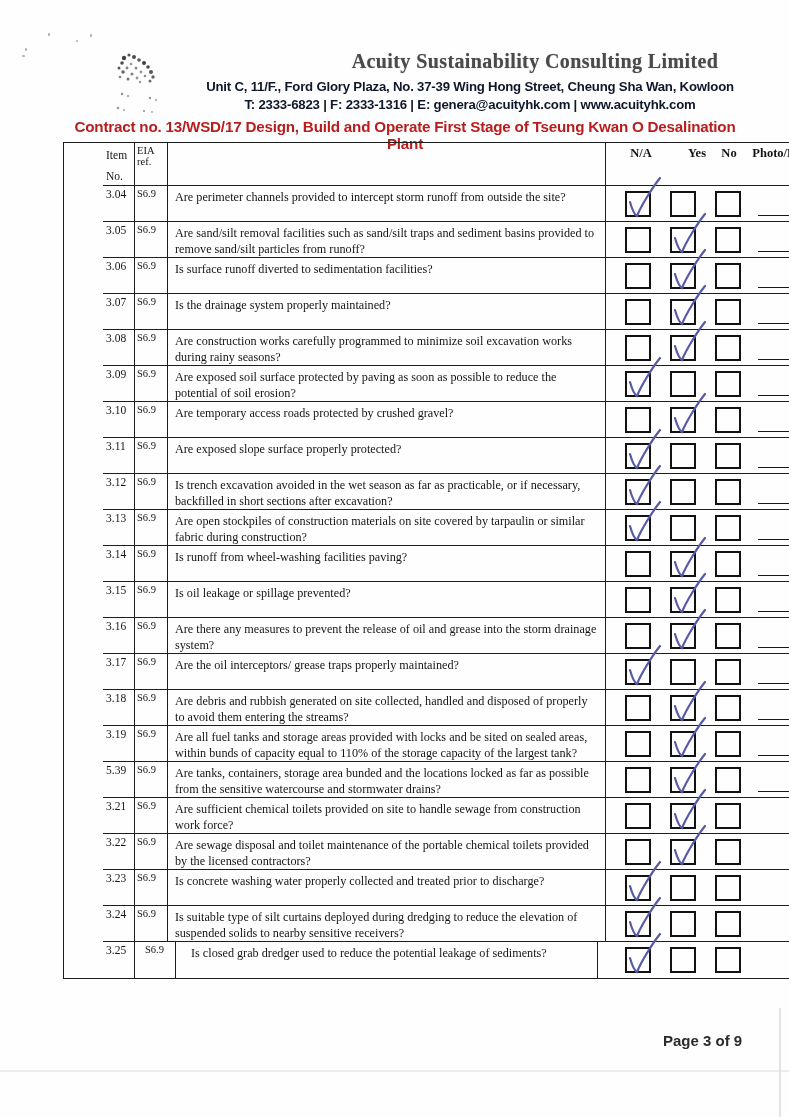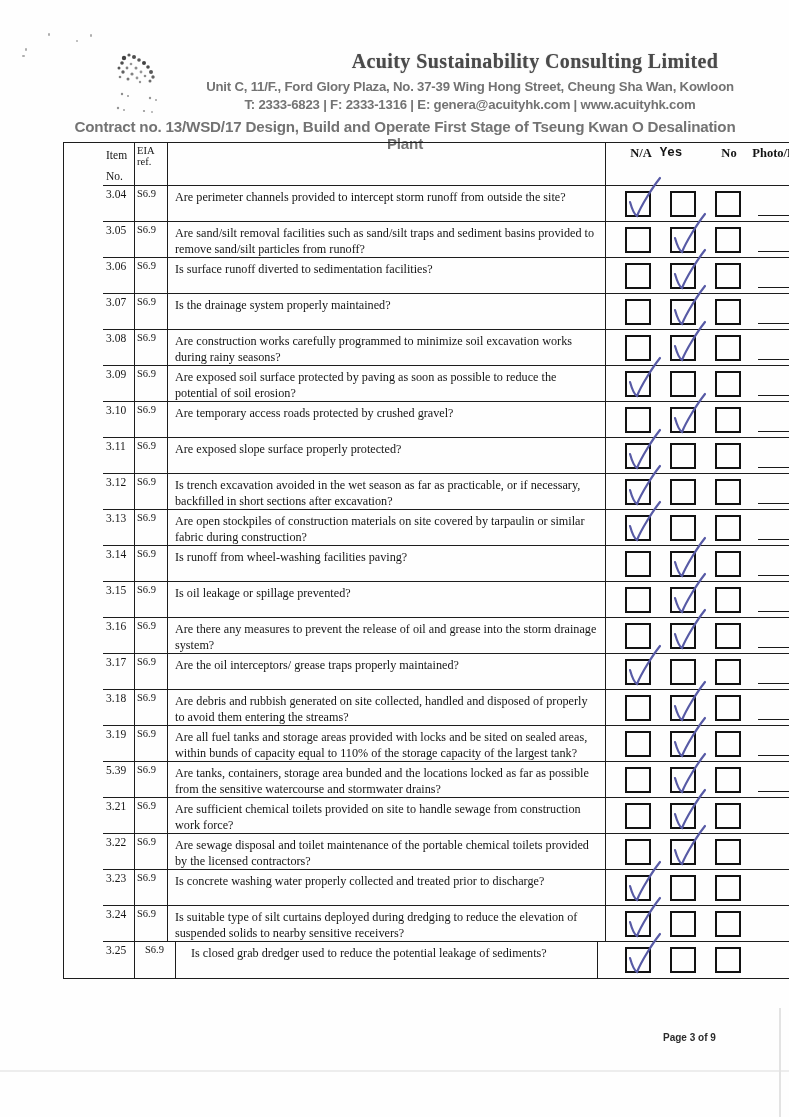--- a/index.html
+++ b/index.html
@@ -27,29 +27,29 @@
     text-align:center;
     font-family:"Liberation Serif", serif;
     font-weight:bold;font-size:20px;letter-spacing:.4px;
     color:var(--hdr);
     text-shadow:0 0 1px rgba(90,90,90,.55);
   }
   .company-address,.company-contacts{
     position:absolute;left:150px;width:640px;text-align:center;
     font-family:"Liberation Sans", sans-serif;
     font-weight:bold;font-size:13.2px;letter-spacing:-.2px;
-    color:#737373;
+    color:#0f172a;
   }
   .company-address{top:79px;}
   .company-contacts{top:97px;}
   .contract-title{
     position:absolute;left:55px;top:118px;width:700px;text-align:center;
     font-family:"Liberation Sans", sans-serif;
     font-weight:bold;font-size:15.2px;letter-spacing:-.2px;
-    color:#737373;
+    color:#b91c1c;
   }
   
   .checklist{
     position:absolute;left:63px;top:142px;width:784px;
     border:1.7px solid var(--ink);
     box-sizing:border-box;
     background:transparent;
     padding-left:39px;
   }
   .h-row,.t-row{display:flex;box-sizing:border-box;}
@@ -57,40 +57,40 @@
   .t-row{height:36px;border-bottom:1.5px solid var(--ink);overflow:visible;}
   .t-row:last-child{border-bottom:none;gap:8px;}
   .c-item,.c-eia,.c-q,.c-ans{box-sizing:border-box;}
   .c-item{width:32px;border-right:1.4px solid var(--ink);font-size:11.5px;padding:2px 0 0 3px;}
   .c-eia{width:33px;border-right:1.4px solid var(--ink);font-size:10.5px;padding:2px 0 0 2px;}
   .c-q{flex:1;border-right:1.6px solid var(--ink);font-size:12.2px;line-height:1.33;padding:3px 8px 0 7px;}
   .c-ans{width:240px;position:relative;}
   .h-item{line-height:1.85;}
   .h-label{position:absolute;top:3px;font-size:12.5px;font-weight:bold;text-align:center;}
   .h-na{left:18px;width:34px;}
-  .h-yes{left:48px;width:34px;font-family:Liberation Mono, monospace;}
+  .h-yes{left:74px;width:34px;}
   .h-no{left:108px;width:30px;}
   .h-photo{left:138px;width:100px;}
   
   .box{
     position:absolute;top:5px;width:22px;height:22px;
     border:2.6px solid #121212;background:transparent;
   }
   .box.na{left:19px;}
   .box.yes{left:64px;}
   .box.no{left:109px;}
   .tick{position:absolute;left:-5px;top:-17px;width:40px;height:46px;overflow:visible;display:none;pointer-events:none;}
   .box.checked .tick{display:block;}
   .tick path{fill:none;stroke:var(--tick);stroke-width:2.2;stroke-linecap:round;}
   .remark-line{position:absolute;left:152px;bottom:5px;width:80px;border-top:1.5px solid #1a1a1a;}
   
   .page-num{
     position:absolute;left:663px;top:1032px;
     font-family:"Liberation Sans", sans-serif;
-    font-weight:bold;font-size:10px;color:#2b2b2b;
+    font-weight:bold;font-size:15px;color:#2b2b2b;
   }
 </style>
 </head>
 <body>
 
 <div class="page">
 
   <div class="speck" style="left:48px;top:33px;width:2px;height:3px;"></div>
   <div class="speck" style="left:76px;top:40px;width:2px;height:2px;"></div>
   <div class="speck" style="left:90px;top:34px;width:2px;height:3px;"></div>

